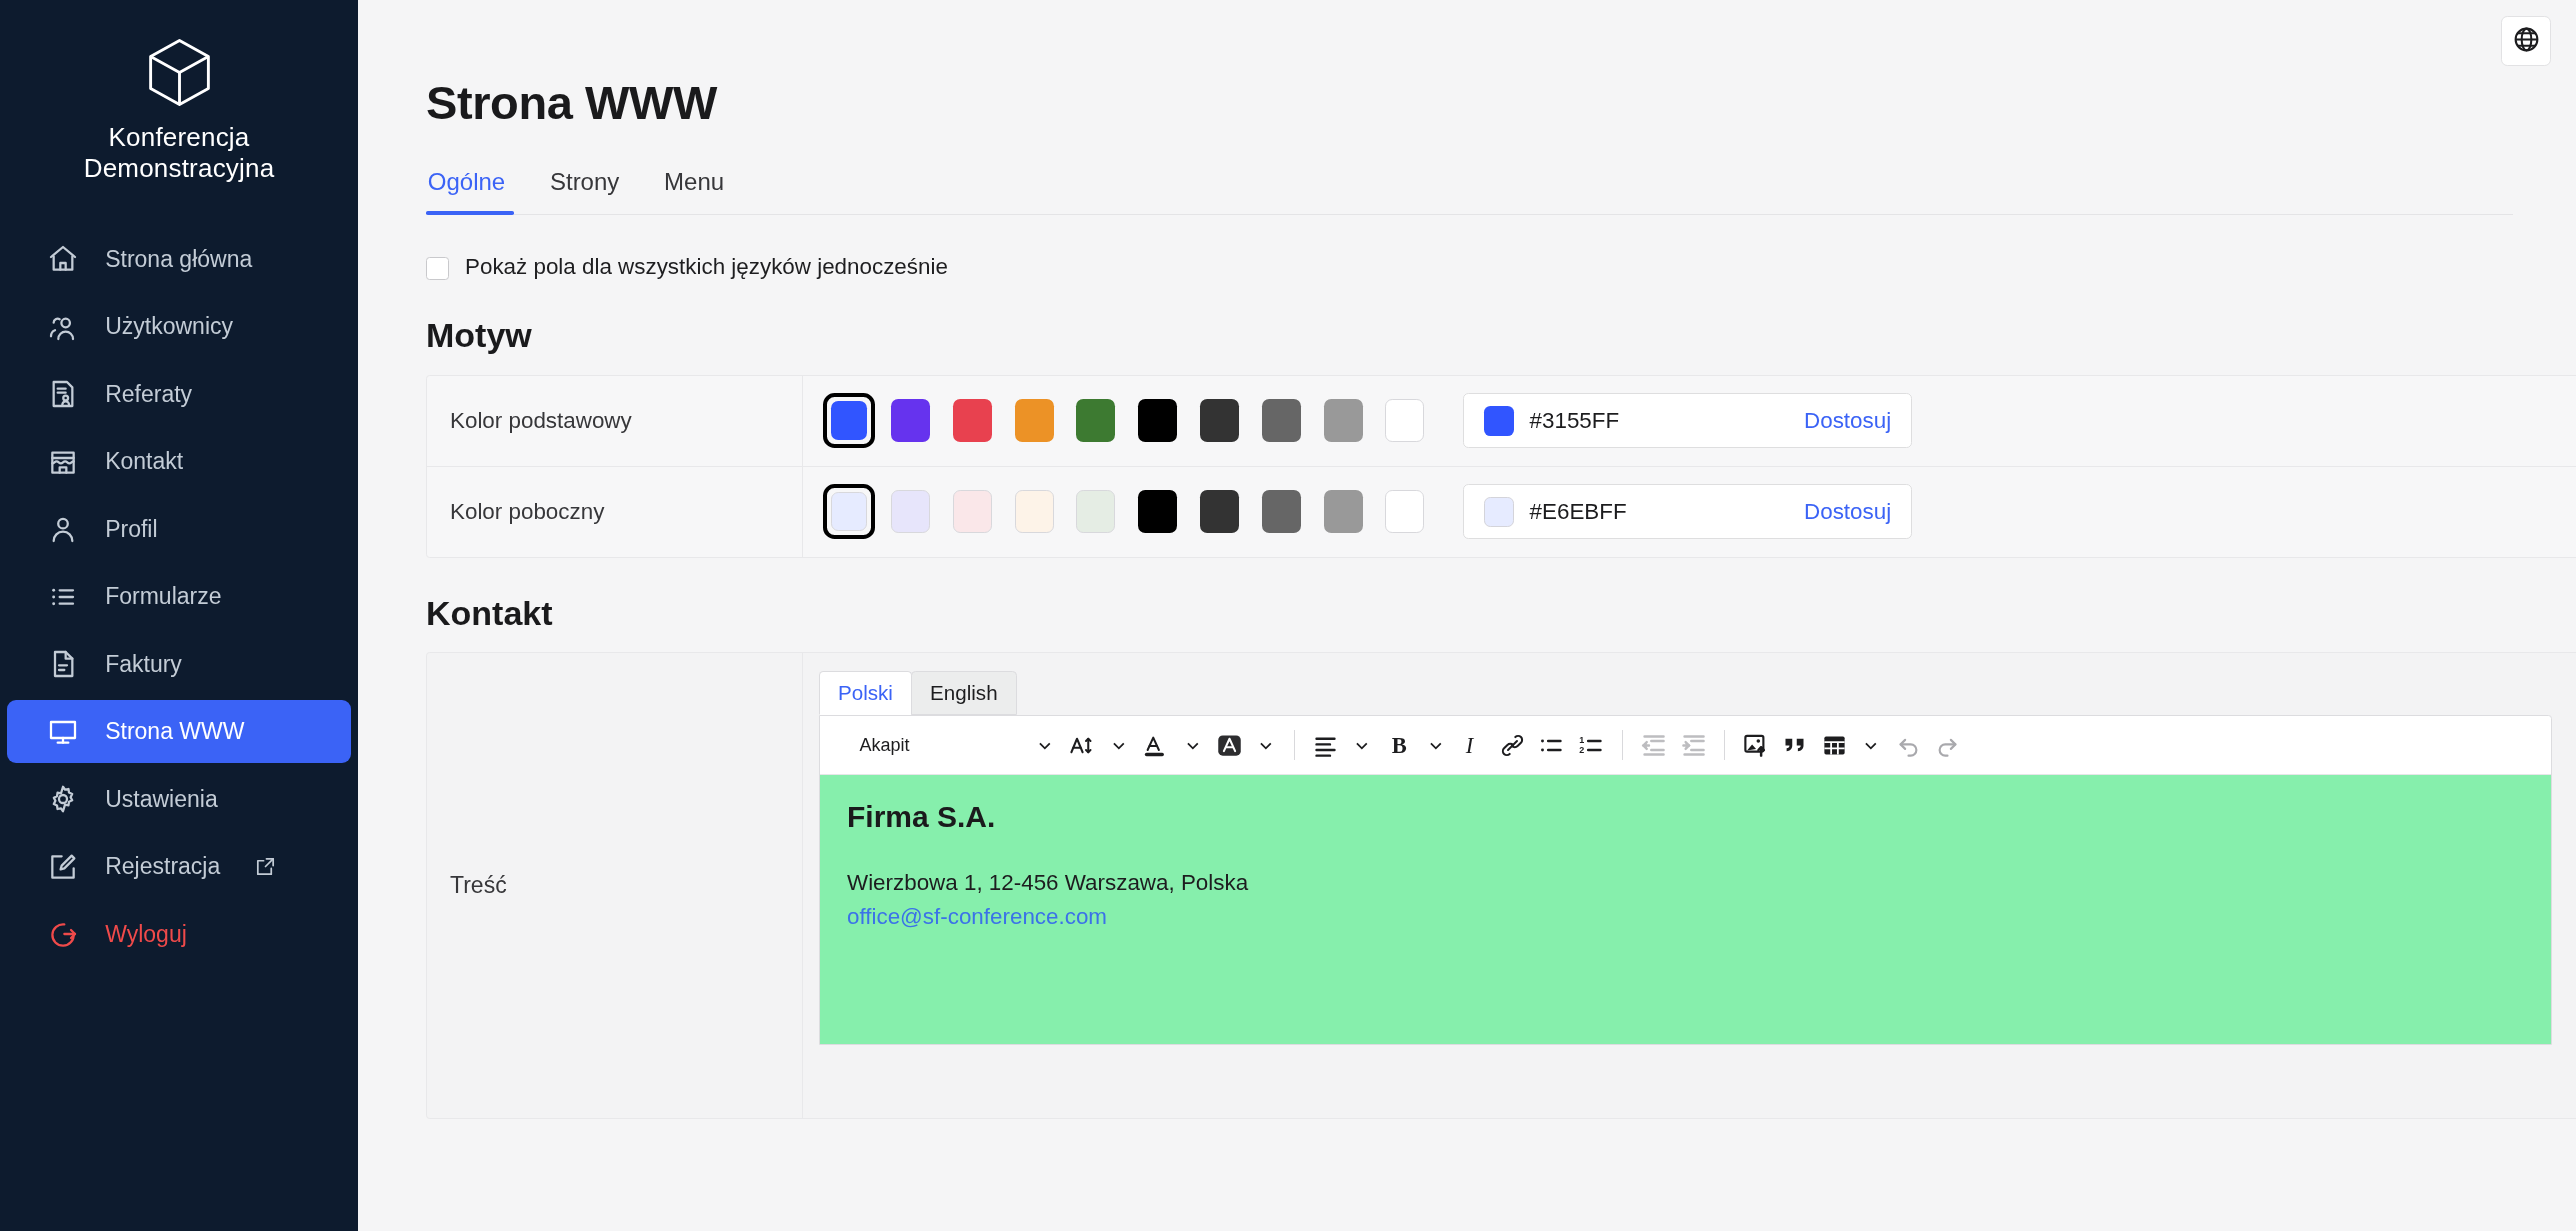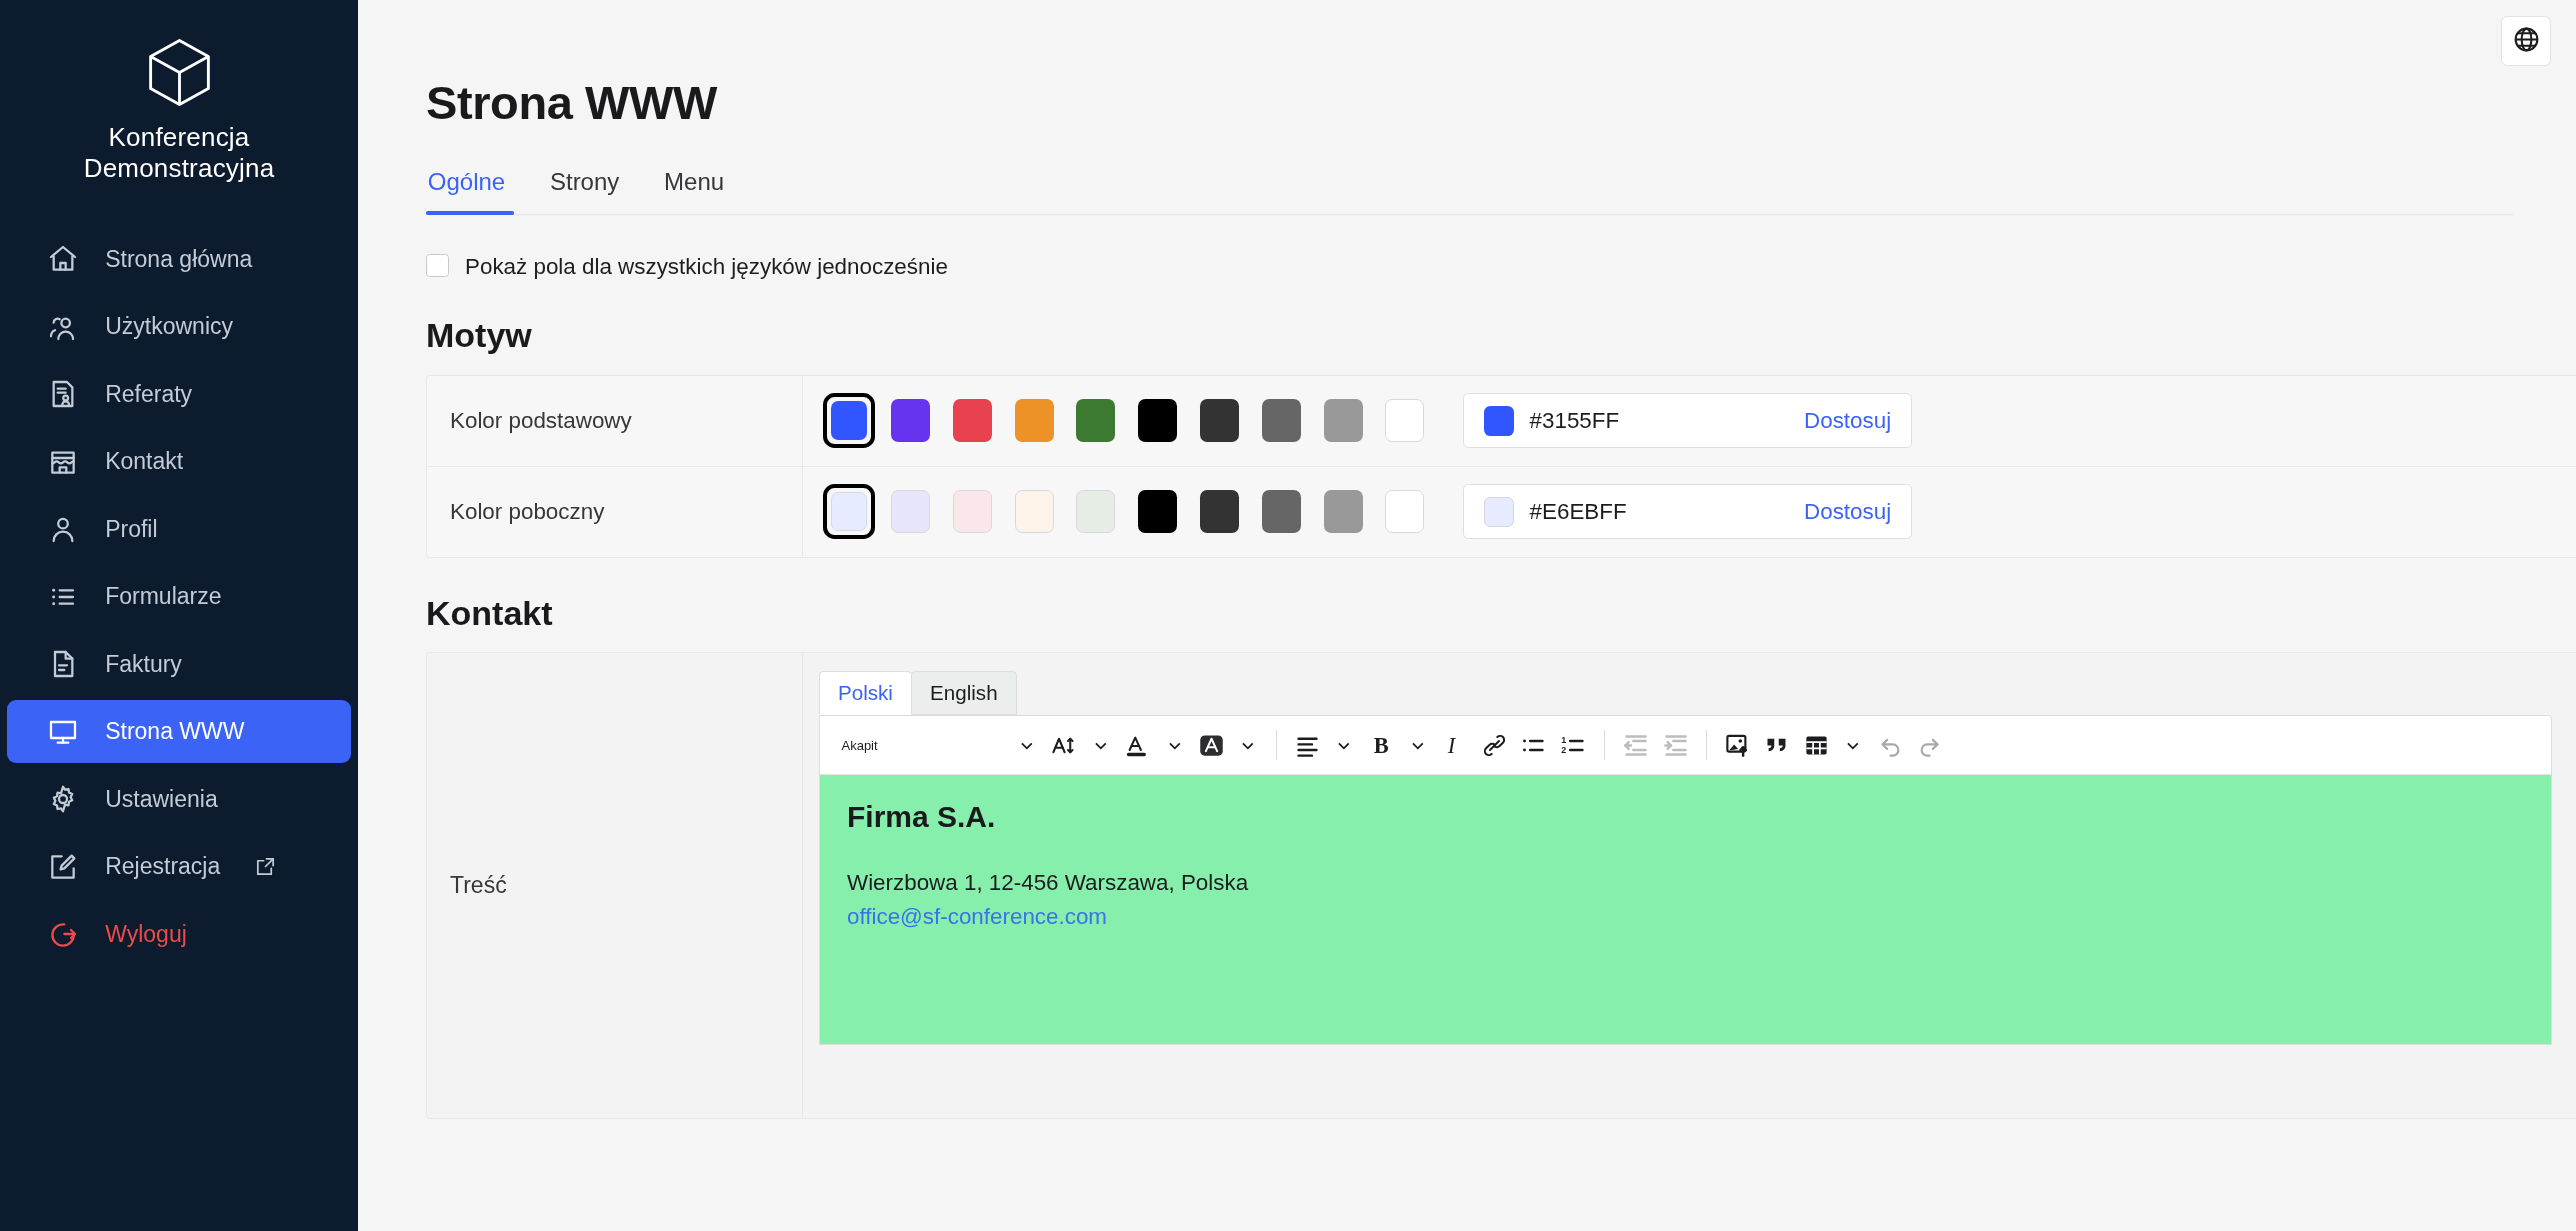--- a/index.html
+++ b/index.html
@@ -80,21 +80,21 @@
     cursor: pointer; position: relative;
     margin-right: 5.4px;
   }
   .tab:first-child { padding-left: 1.8px; }
   .tab.active { color: #3b63f6; }
   .tab.active::after {
     content:""; position: absolute; left: 0; right: 10.7px; bottom: -0.9px;
     height: 3.6px; background: #3b63f6; border-radius: 1.8px;
   }
 
-  .checkrow { display:flex; align-items:flex-start; gap: 16px; margin-top: 39px; }
+  .checkrow { display:flex; align-items:flex-end; gap: 16px; margin-top: 39px; }
   .checkbox {
     width: 23px; height: 23px; background:#ffffff;
     border: 0.9px solid #c9c9cc; border-radius: 3.6px; cursor:pointer;
   }
   .checkrow-label { font-size: 22.4px; color: #1e1e20; }
 
   .section-title { font-size: 34px; font-weight: 700; color: #1a1a1c; margin-top: 36px; margin-bottom: 19.7px; }
 
   
   .tbl { width: 2184px; border: 0.9px solid #e8e8ea; border-radius: 3.6px; background: #f7f7f8; overflow: hidden; }
@@ -147,21 +147,21 @@
     cursor: pointer; border-radius: 4.5px 4.5px 0 0; margin-right: -0.9px;
   }
   .lang-tab.active { background:#ffffff; color:#3b63f6; border-bottom-color:#ffffff; }
 
   .editor { border: 0.9px solid #dcdcdf; background:#ffffff; border-radius: 0 3.6px 0 0; width: 1733px; }
   .editor-toolbar {
     display:flex; align-items:center; gap: 3.6px;
     height: 59px; padding: 0 14.3px;
     border-bottom: 0.9px solid #e6e6e8;
   }
-  .tb-select { display:flex; align-items:center; width: 208px; font-size:13px; color:#1d1d1f; padding-left: 7.2px; cursor:pointer; }
+  .tb-select { display:flex; align-items:center; width: 208px; font-size:18px; color:#1d1d1f; padding-left: 7.2px; cursor:pointer;margin-left:18px; }
   .tb-select .lbl { flex: 1 1 auto; }
   .tb-btn { display:flex; align-items:center; justify-content:center; min-width: 36px; height:39px; cursor:pointer; }
   .tb-btn svg { width: 27px; height: 27px; }
   .chev { width: 19.7px; height: 19.7px; flex:0 0 19.7px; margin: 0 5.4px; cursor:pointer; }
   .chev svg { width: 19.7px; height: 19.7px; stroke:#1d1d1f; fill:none; stroke-width:2.2; }
   .tb-sep { width: 0.9px; height: 30px; background: #d9d9dc; margin: 0 9px; }
 
   .editor-body { padding: 25px 27px 36px 27px; min-height: 269px; background:#86efac; }
   .ed-h { font-size: 30px; font-weight: 700; color: #1a1a1c; }
   .ed-p { font-size: 22.4px; color: #1d1d1f; margin-top: 36px; }

